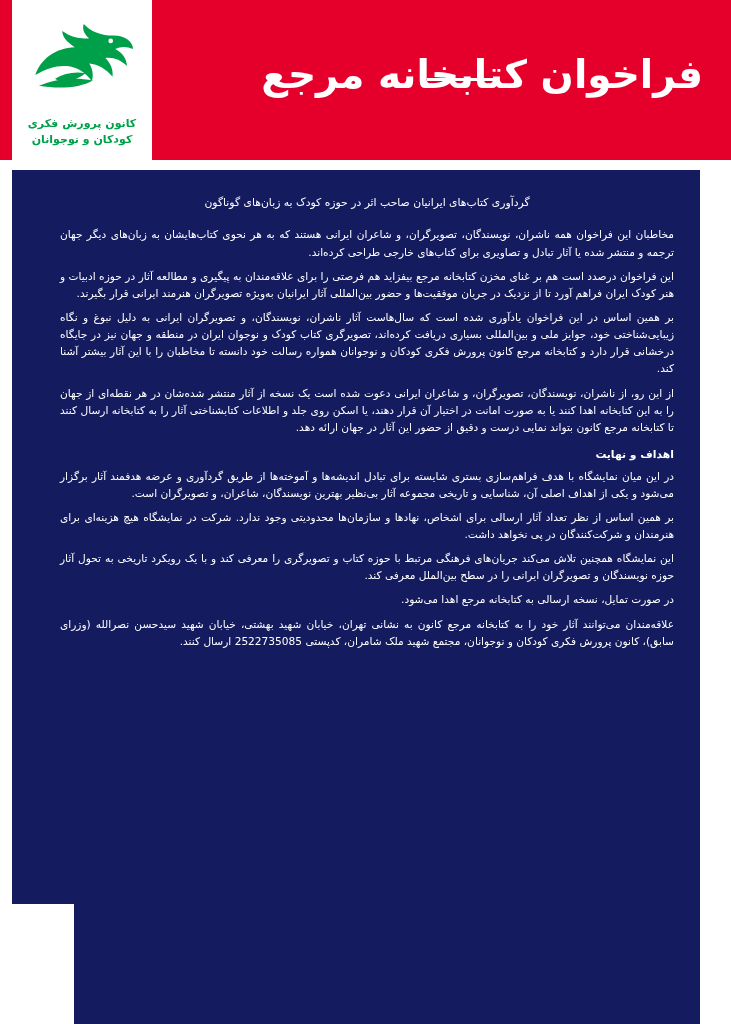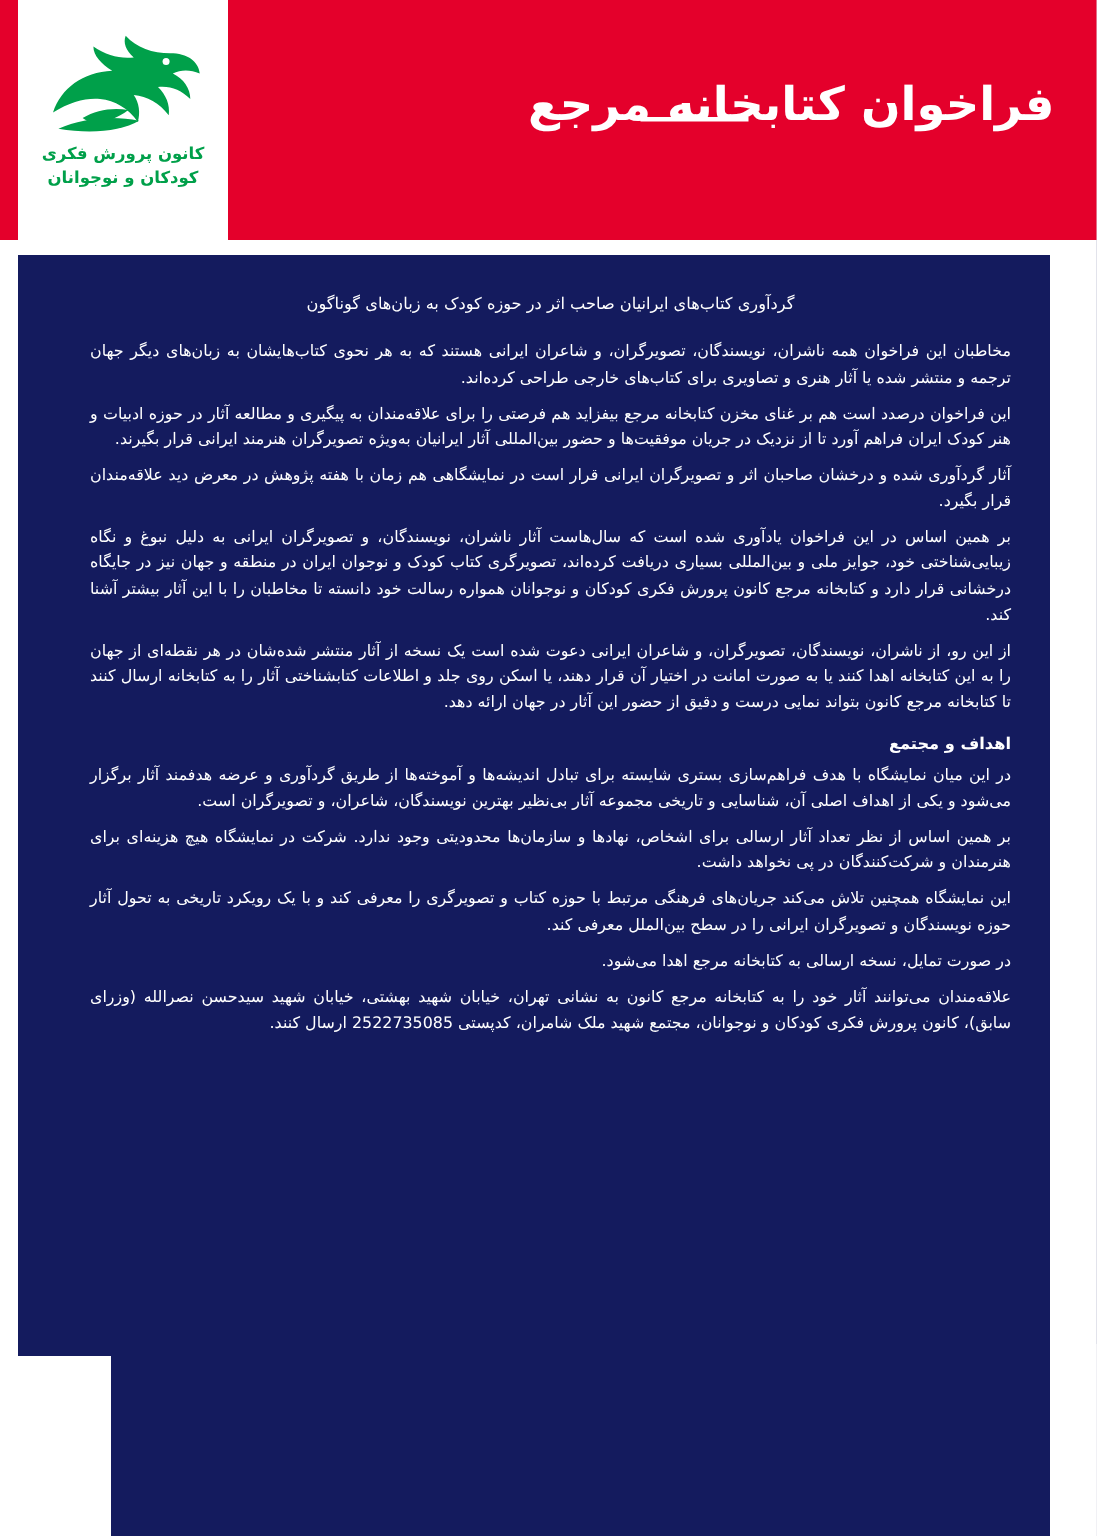--- a/index.html
+++ b/index.html
@@ -42,41 +42,42 @@
   }
   .logo-wrap {
     width: 120px;
     height: 130px;
     position: relative;
     display: flex;
     flex-direction: column;
     align-items: center;
     justify-content: flex-start;
     padding-top: 8px;
+    gap: 21px;
   }
   .logo-bird {
     width: 108px;
     height: 70px;
     position: relative;
   }
   .logo-text {
     margin-top: 2px;
     text-align: center;
     color: #00a04a;
     font-size: 11px;
     line-height: 1.45;
     font-weight: bold;
     font-family: "DejaVu Sans", "Liberation Sans", sans-serif;
   }
   .header-title {
     position: absolute;
     right: 28px;
     top: 52px;
     color: #ffffff;
-    font-size: 31px;
+    font-size: 39px;
     font-weight: bold;
     letter-spacing: 0px;
     font-family: "DejaVu Sans", "Liberation Sans", sans-serif;
     white-space: nowrap;
   }
   .header-rule {
     position: absolute;
     right: 232px;
     top: 78px;
     width: 72px;
@@ -174,27 +175,26 @@
 
     <div class="header-rule"></div>
     <div class="header-title">فراخوان کتابخانه مرجع</div>
   </div>
 
   <div class="body-panel"></div>
 
   <div class="content">
     <div class="lead">گردآوری کتاب‌های ایرانیان صاحب اثر در حوزه کودک به زبان‌های گوناگون</div>
 
-    <p class="para">مخاطبان این فراخوان همه ناشران، نویسندگان، تصویرگران، و شاعران ایرانی هستند که به هر نحوی کتاب‌هایشان به زبان‌های دیگر جهان ترجمه و منتشر شده یا آثار هنری و تصاویری برای کتاب‌های خارجی طراحی کرده‌اند.</p>
+    <p class="para">مخاطبان این فراخوان همه ناشران، نویسندگان، تصویرگران، و شاعران ایرانی هستند که به هر نحوی کتاب‌هایشان به زبان‌های دیگر جهان ترجمه و منتشر شده یا آثار تبادل و تصاویری برای کتاب‌های خارجی طراحی کرده‌اند.</p>
     <p class="para">این فراخوان درصدد است هم بر غنای مخزن کتابخانه مرجع بیفزاید هم فرصتی را برای علاقه‌مندان به پیگیری و مطالعه آثار در حوزه ادبیات و هنر کودک ایران فراهم آورد تا از نزدیک در جریان موفقیت‌ها و حضور بین‌المللی آثار ایرانیان به‌ویژه تصویرگران هنرمند ایرانی قرار بگیرند.</p>
-    <p class="para">آثار گردآوری شده و درخشان صاحبان اثر و تصویرگران ایرانی قرار است در نمایشگاهی هم زمان با هفته پژوهش در معرض دید علاقه‌مندان قرار بگیرد.</p>
     <p class="para">بر همین اساس در این فراخوان یادآوری شده است که سال‌هاست آثار ناشران، نویسندگان، و تصویرگران ایرانی به دلیل نبوغ و نگاه زیبایی‌شناختی خود، جوایز ملی و بین‌المللی بسیاری دریافت کرده‌اند، تصویرگری کتاب کودک و نوجوان ایران در منطقه و جهان نیز در جایگاه درخشانی قرار دارد و کتابخانه مرجع کانون پرورش فکری کودکان و نوجوانان همواره رسالت خود دانسته تا مخاطبان را با این آثار بیشتر آشنا کند.</p>
     <p class="para">از این رو، از ناشران، نویسندگان، تصویرگران، و شاعران ایرانی دعوت شده است یک نسخه از آثار منتشر شده‌شان در هر نقطه‌ای از جهان را به این کتابخانه اهدا کنند یا به صورت امانت در اختیار آن قرار دهند، یا اسکن روی جلد و اطلاعات کتابشناختی آثار را به کتابخانه ارسال کنند تا کتابخانه مرجع کانون بتواند نمایی درست و دقیق از حضور این آثار در جهان ارائه دهد.</p>
 
-    <h2 class="section-heading">اهداف و مجتمع</h2>
+    <h2 class="section-heading">اهداف و نهایت</h2>
 
     <p class="para">در این میان نمایشگاه با هدف فراهم‌سازی بستری شایسته برای تبادل اندیشه‌ها و آموخته‌ها از طریق گردآوری و عرضه هدفمند آثار برگزار می‌شود و یکی از اهداف اصلی آن، شناسایی و تاریخی مجموعه آثار بی‌نظیر بهترین نویسندگان، شاعران، و تصویرگران است.</p>
     <p class="para">بر همین اساس از نظر تعداد آثار ارسالی برای اشخاص، نهادها و سازمان‌ها محدودیتی وجود ندارد. شرکت در نمایشگاه هیچ هزینه‌ای برای هنرمندان و شرکت‌کنندگان در پی نخواهد داشت.</p>
     <p class="para">این نمایشگاه همچنین تلاش می‌کند جریان‌های فرهنگی مرتبط با حوزه کتاب و تصویرگری را معرفی کند و با یک رویکرد تاریخی به تحول آثار حوزه نویسندگان و تصویرگران ایرانی را در سطح بین‌الملل معرفی کند.</p>
     <p class="para">در صورت تمایل، نسخه ارسالی به کتابخانه مرجع اهدا می‌شود.</p>
     <p class="para">علاقه‌مندان می‌توانند آثار خود را به کتابخانه مرجع کانون به نشانی تهران، خیابان شهید بهشتی، خیابان شهید سیدحسن نصرالله (وزرای سابق)، کانون پرورش فکری کودکان و نوجوانان، مجتمع شهید ملک شامران، کدپستی 2522735085 ارسال کنند.</p>
   </div>
 
   <div class="notch"></div>
   <div class="accent-red"></div>

